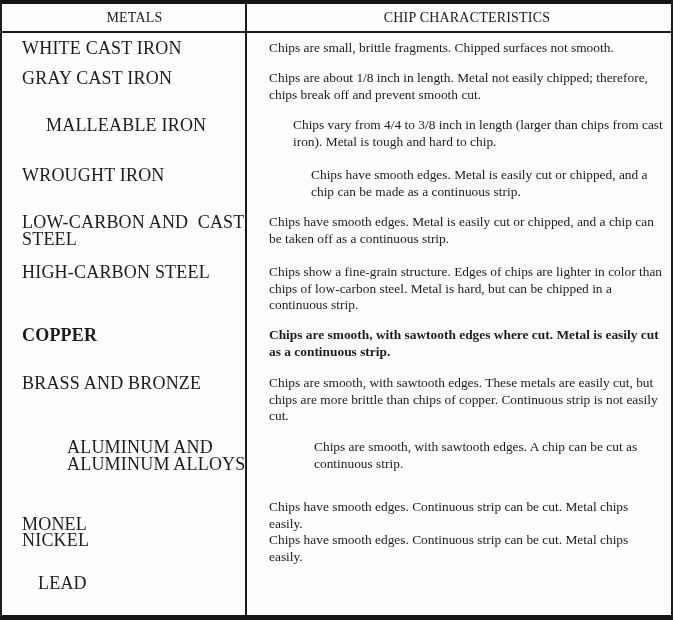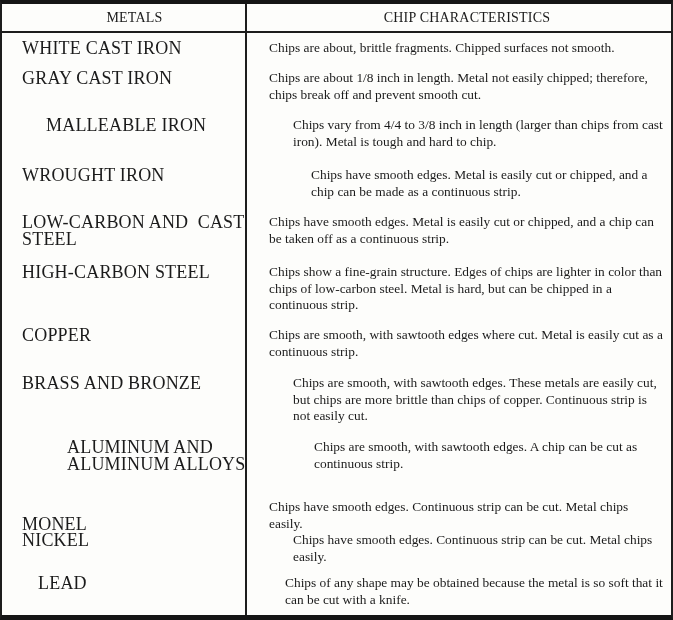--- a/index.html
+++ b/index.html
@@ -52,42 +52,42 @@
     font-size: 13.4px;
     line-height: 16.5px;
   }
   
   .rows-wrap .body-row:nth-child(1)  { min-height: 30px; }
   .rows-wrap .body-row:nth-child(2)  { min-height: 47px; }
   .rows-wrap .body-row:nth-child(3)  { min-height: 50px; margin-left: 24px; }
   .rows-wrap .body-row:nth-child(4)  { min-height: 47px; gap: 42px; }
   .rows-wrap .body-row:nth-child(5)  { min-height: 50px; }
   .rows-wrap .body-row:nth-child(6)  { min-height: 63px; }
-  .rows-wrap .body-row:nth-child(7)  { min-height: 48px; }
-  .rows-wrap .body-row:nth-child(8)  { min-height: 64px; gap: 24px; }
+  .rows-wrap .body-row:nth-child(7)  { min-height: 48px; font-weight: bold; }
+  .rows-wrap .body-row:nth-child(8)  { min-height: 64px; }
   .rows-wrap .body-row:nth-child(9)  { min-height: 48px; margin-left: 45px; }
   .rows-wrap .body-row:nth-child(10) { min-height: 45px; align-items: flex-end; }
-  .rows-wrap .body-row:nth-child(11) { min-height: 43px; gap: 24px; }
+  .rows-wrap .body-row:nth-child(11) { min-height: 43px; }
   .rows-wrap .body-row:nth-child(12) { min-height: 40px; margin-left: 16px; }
 </style>
 </head>
 <body>
 
 <div class="page">
   <div class="col-divider"></div>
 
   <div class="row header-row">
     <div class="cell left hcell">METALS</div>
     <div class="cell right hcell">CHIP CHARACTERISTICS</div>
   </div>
 
   <div class="rows-wrap" id="rows">
   <div class="row body-row">
     <div class="cell left metal">WHITE CAST IRON</div>
-    <div class="cell right desc">Chips are about, brittle fragments. Chipped surfaces not smooth.</div>
+    <div class="cell right desc">Chips are small, brittle fragments. Chipped surfaces not smooth.</div>
   </div>
 
   <div class="row body-row">
     <div class="cell left metal">GRAY CAST IRON</div>
     <div class="cell right desc">Chips are about 1/8 inch in length. Metal not easily chipped; therefore, chips break off and prevent smooth cut.</div>
   </div>
 
   <div class="row body-row">
     <div class="cell left metal">MALLEABLE IRON</div>
     <div class="cell right desc">Chips vary from 4/4 to 3/8 inch in length (larger than chips from cast iron). Metal is tough and hard to chip.</div>
@@ -128,16 +128,15 @@
     <div class="cell right desc">Chips have smooth edges. Continuous strip can be cut. Metal chips easily.</div>
   </div>
 
   <div class="row body-row">
     <div class="cell left metal">NICKEL</div>
     <div class="cell right desc">Chips have smooth edges. Continuous strip can be cut. Metal chips easily.</div>
   </div>
 
   <div class="row body-row">
     <div class="cell left metal">LEAD</div>
-    <div class="cell right desc">Chips of any shape may be obtained because the metal is so soft that it can be cut with a knife.</div>
   </div>
 </div>
 </div>
 
 </body></html>

